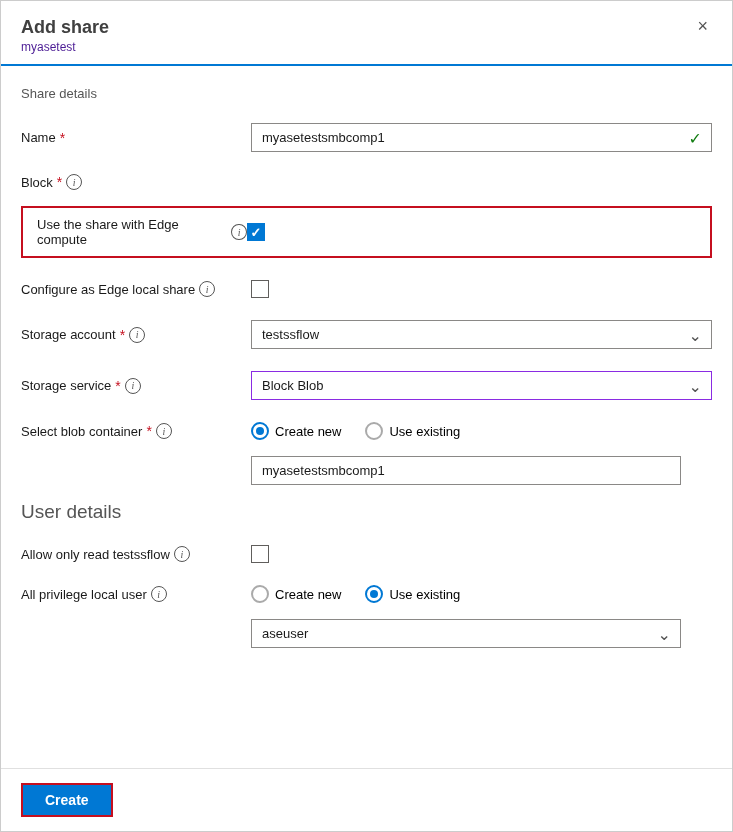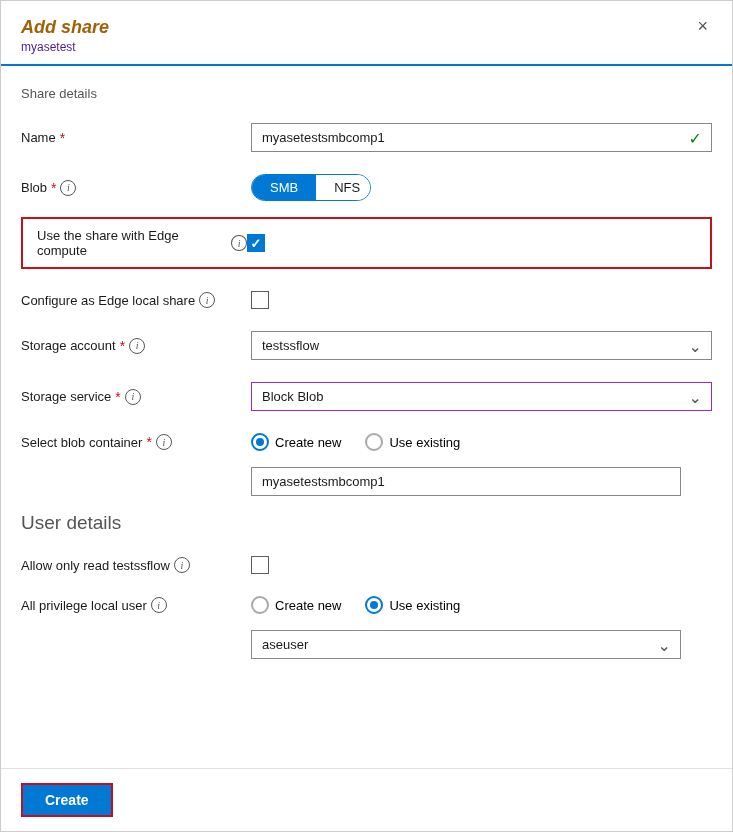--- a/index.html
+++ b/index.html
@@ -23,22 +23,21 @@
     .dialog-header {
       display: flex;
       justify-content: space-between;
       align-items: flex-start;
       padding: 16px 20px 0 20px;
       border-bottom: 2px solid #0078d4;
     }
     .dialog-header-text h2 {
       font-size: 18px;
       font-weight: 600;
-      color: #a16207;
-      font-style: italic;
+      color: #404040;
     }
     .dialog-header-text .subtitle {
       font-size: 12px;
       color: #4c1d95;
       margin-top: 2px;
       margin-bottom: 10px;
     }
     .close-btn {
       background: none;
       border: none;
@@ -293,29 +292,23 @@
       <div class="form-control-area">
         <div class="input-with-check">
           <input type="text" class="text-input" value="myasetestsmbcomp1" style="">
           <span class="input-check-icon">✓</span>
         </div>
       </div>
     </div>
 
     <div class="form-row">
       <div class="form-label">
-        <span>Blob</span>
+        <span>Block</span>
         <span class="required">*</span>
         <span class="info-icon">i</span>
-      </div>
-      <div class="form-control-area">
-        <div class="toggle-group">
-          <button class="toggle-btn active">SMB</button>
-          <button class="toggle-btn inactive">NFS</button>
-        </div>
       </div>
     </div>
 
     <div class="highlighted-row">
       <div class="form-label">
         <span>Use the share with Edge compute</span>
         <span class="info-icon">i</span>
       </div>
       <div class="form-control-area">
         <div class="checkbox-blue"></div>

